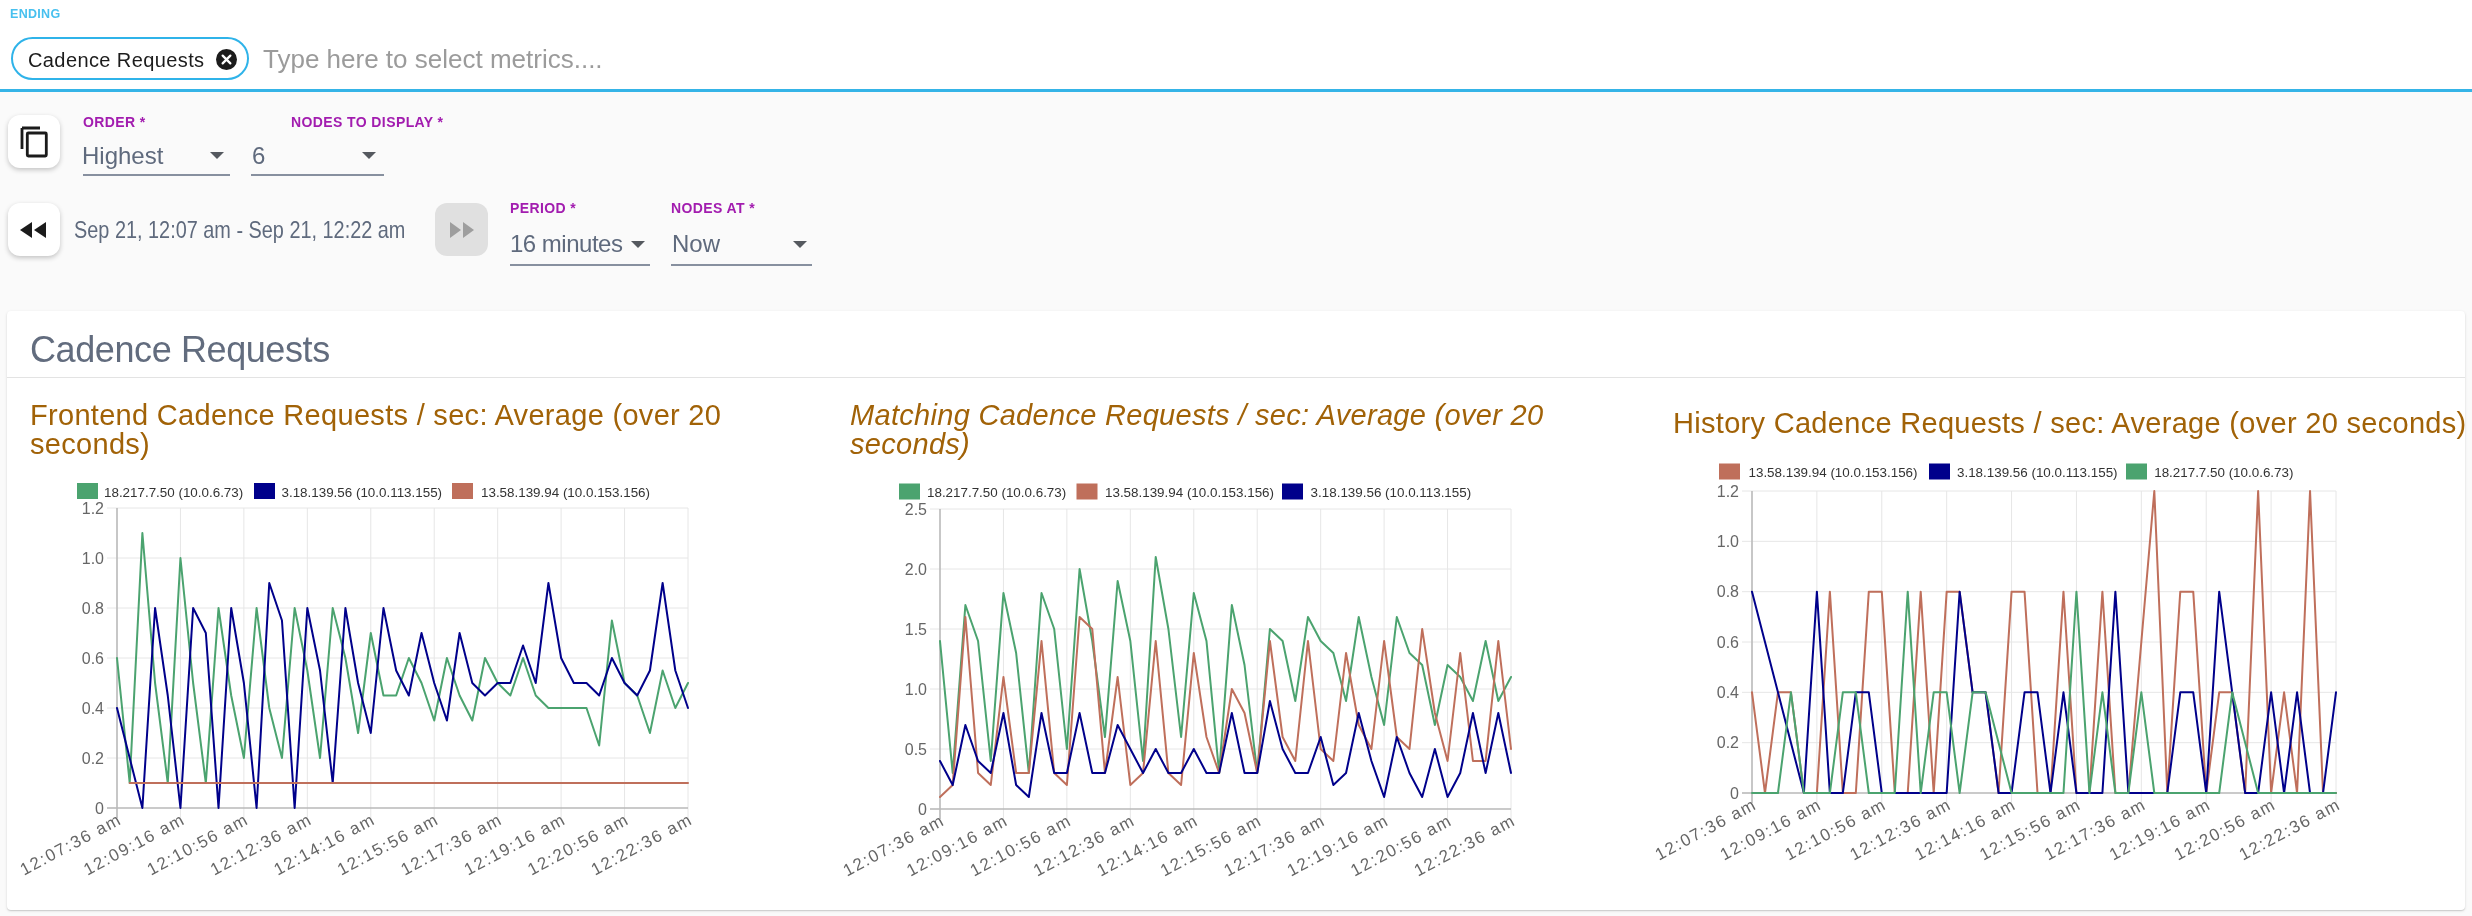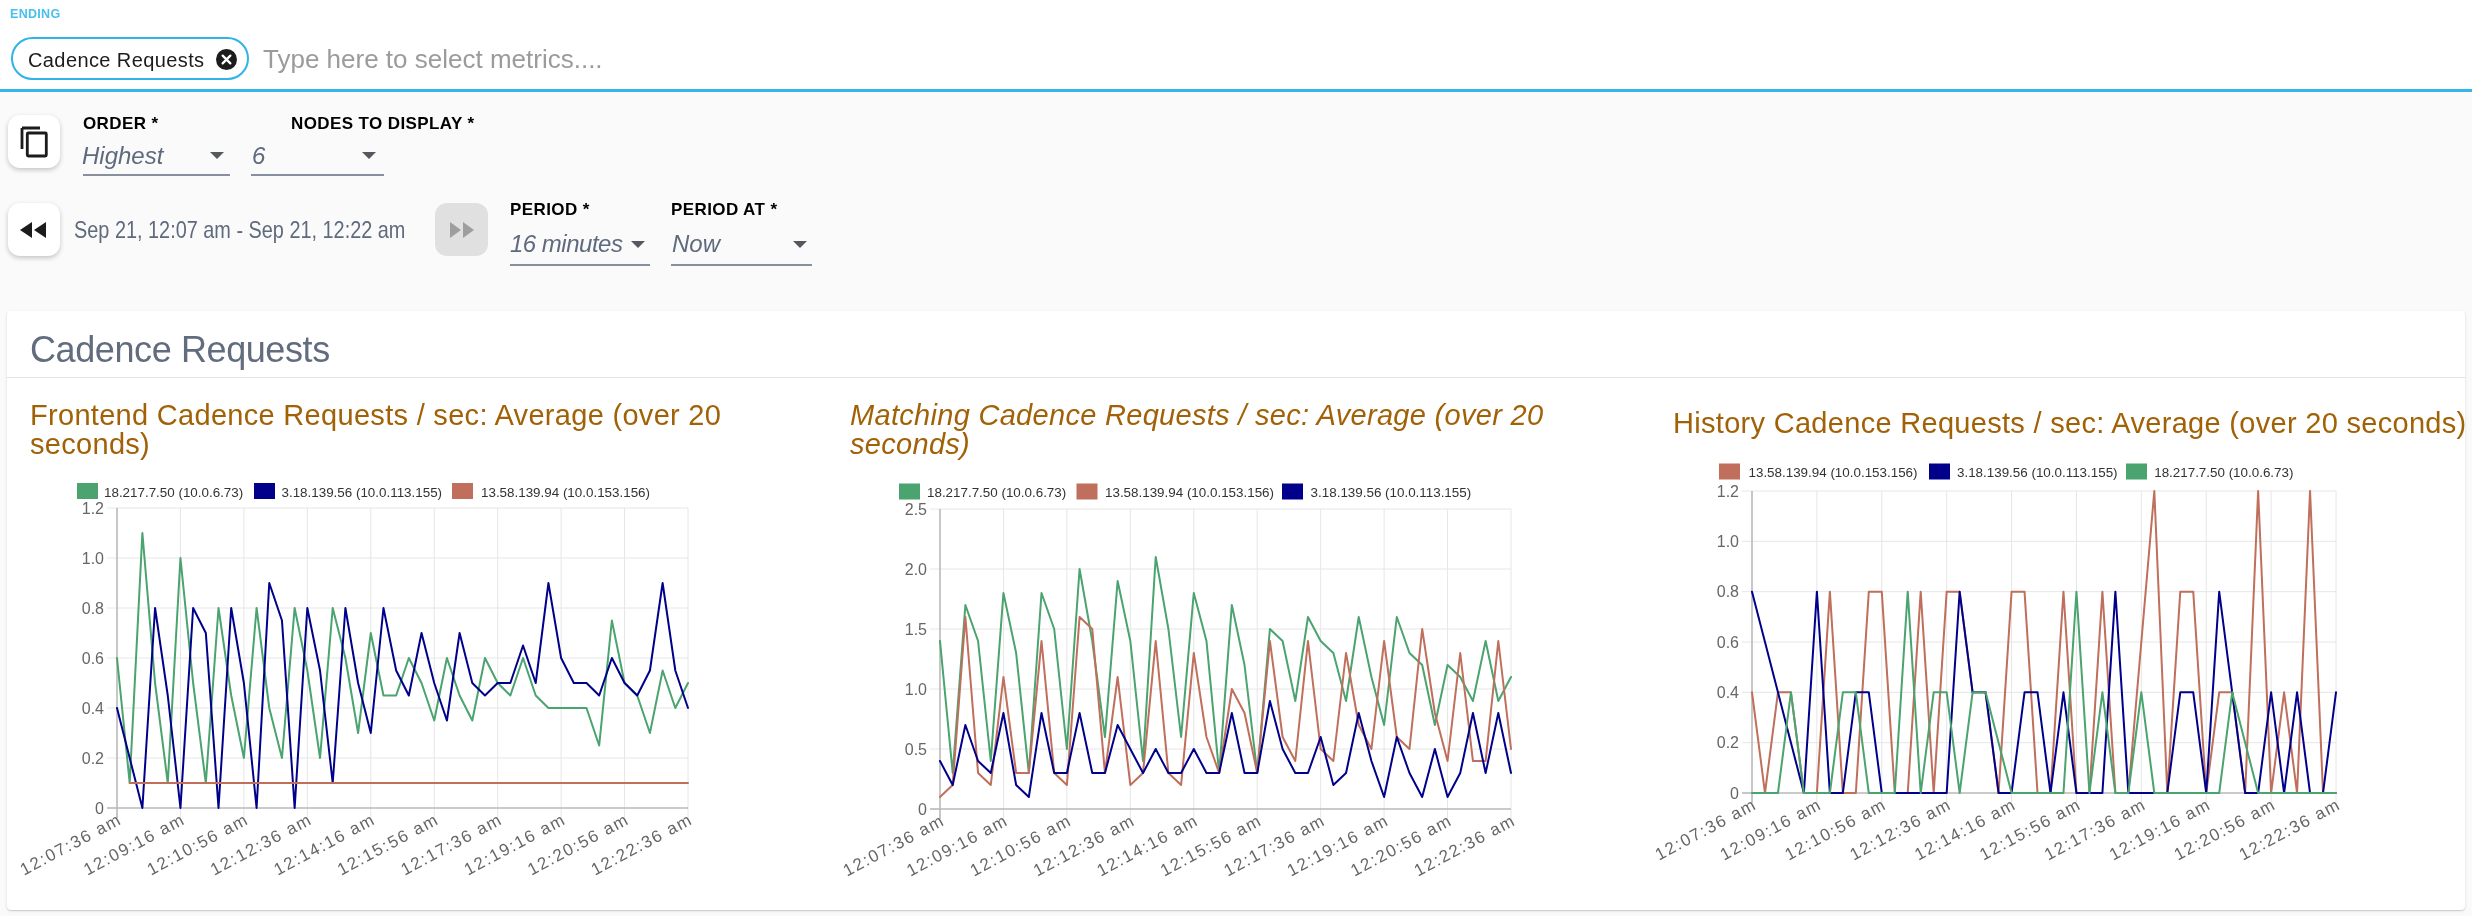--- a/index.html
+++ b/index.html
@@ -6,22 +6,22 @@
 html,body { width:2472px; height:916px; background:#fafafa; font-family:"Liberation Sans", sans-serif; overflow:hidden; }
 .abs { position:absolute; }
 .topbar { position:absolute; left:0; top:0; width:2472px; height:92px; background:#ffffff; border-bottom:3px solid #35b4e7; }
 .metrics-lab { position:absolute; left:10px; top:7px; font-size:12.5px; font-weight:bold; letter-spacing:0.3px; color:#47c0ef; }
 .chip { position:absolute; left:11px; top:37px; width:238px; height:43px; border:2px solid #2fb3e9; border-radius:21.5px; background:#fff; }
 .chip-text { position:absolute; left:15px; top:9.5px; font-size:20px; letter-spacing:0.4px; color:#1c1c1c; }
 .chip-x { position:absolute; left:203px; top:10px; width:21px; height:21px; }
 .placeholder { position:absolute; left:263px; top:44px; font-size:26px; color:#9b9b9b;text-align:right; }
 .btn { position:absolute; width:52px; height:53px; background:#fff; border-radius:12px; box-shadow:0 2px 5px rgba(0,0,0,0.22); }
 .btn-disabled { position:absolute; width:53px; height:53px; background:#e0e0e0; border-radius:12px; }
-.sel-label { position:absolute; font-size:17px; font-weight:bold; color:#000000; letter-spacing:0.4px; }
-.sel-value { position:absolute; font-size:24px; color:#5f6a7d;font-style:italic; }
+.sel-label { position:absolute; font-size:14px; font-weight:bold; color:#a21caf; letter-spacing:0.4px; }
+.sel-value { position:absolute; font-size:24px; color:#5f6a7d; }
 .sel-line { position:absolute; height:1.5px; background:#87909f; }
 .arrow { position:absolute; width:0; height:0; border-left:7px solid transparent; border-right:7px solid transparent; border-top:7px solid #55595f; }
 .datetext { position:absolute; left:74px; top:216px; font-size:24px; color:#5f6a7d; transform:scaleX(0.828); transform-origin:0 0; white-space:nowrap; }
 .card { position:absolute; left:7px; top:311px; width:2458px; height:599px; background:#fff; border-radius:4px; box-shadow:0 1px 3px rgba(0,0,0,0.13), 0 1px 1px rgba(0,0,0,0.1); }
 .card-title { position:absolute; left:30px; top:329px; font-size:36px; letter-spacing:-0.4px; color:#626c7e; }
 .card-div { position:absolute; left:7px; top:377px; width:2458px; height:1px; background:#e3e3e3; }
 .ch-title { position:absolute; font-size:29px; color:#a16207; line-height:28.5px; letter-spacing:0.3px; }
 </style>
 </head>
 <body>
@@ -64,21 +64,21 @@
 <svg class="abs" style="left:450px; top:222px;" width="24" height="16" viewBox="0 0 24 16">
   <path d="M0 0 L0 16 L11 8 Z" fill="#9e9e9e"></path>
   <path d="M13 0 L13 16 L24 8 Z" fill="#9e9e9e"></path>
 </svg>
 
 <div class="sel-label" style="left:510px; top:200px;">PERIOD *</div>
 <div class="sel-value" style="left:510px; top:230px; letter-spacing:-0.5px;">16 minutes</div>
 <div class="arrow" style="left:631px; top:241px;"></div>
 <div class="sel-line" style="left:510px; top:264px; width:140px;"></div>
 
-<div class="sel-label" style="left:671px; top:200px;">PERIOD AT *</div>
+<div class="sel-label" style="left:671px; top:200px;">NODES AT *</div>
 <div class="sel-value" style="left:672px; top:230px;">Now</div>
 <div class="arrow" style="left:793px; top:241px;"></div>
 <div class="sel-line" style="left:671px; top:264px; width:141px;"></div>
 
 <div class="card"></div>
 <div class="card-title">Cadence Requests</div>
 <div class="card-div"></div>
 
 <div class="ch-title" style="left:30px; top:401px; width:700px;">Frontend Cadence Requests / sec: Average (over 20 seconds)</div>
 <div class="ch-title" style="left:850px; top:401px; width:700px;font-style:italic;">Matching Cadence Requests / sec: Average (over 20 seconds)</div>

